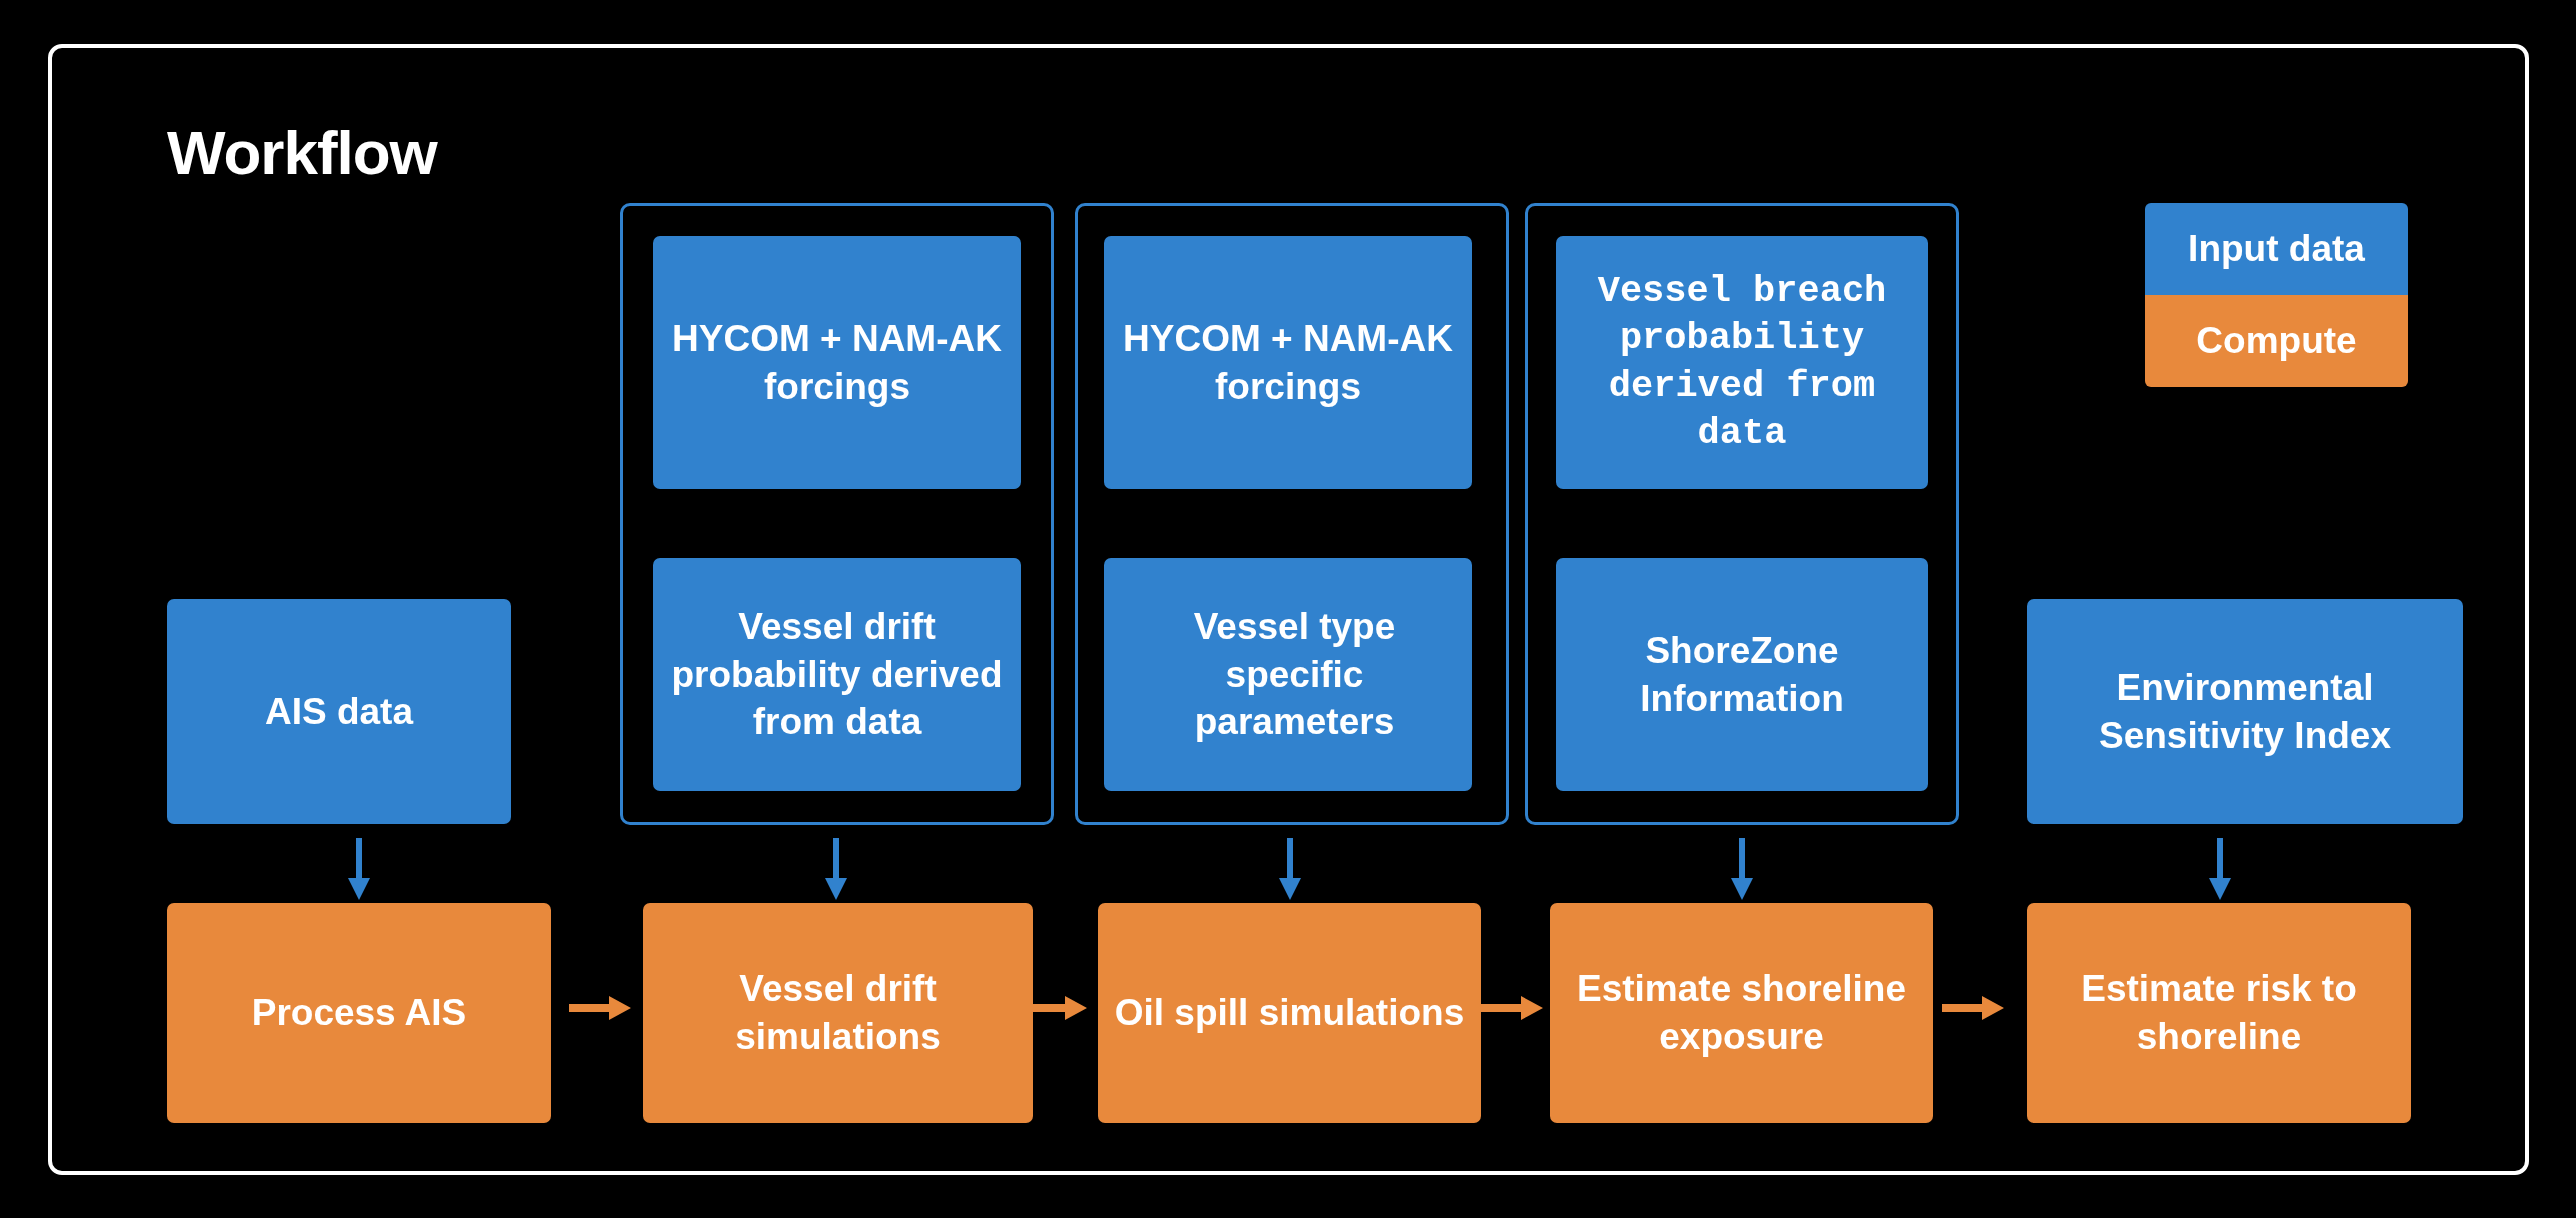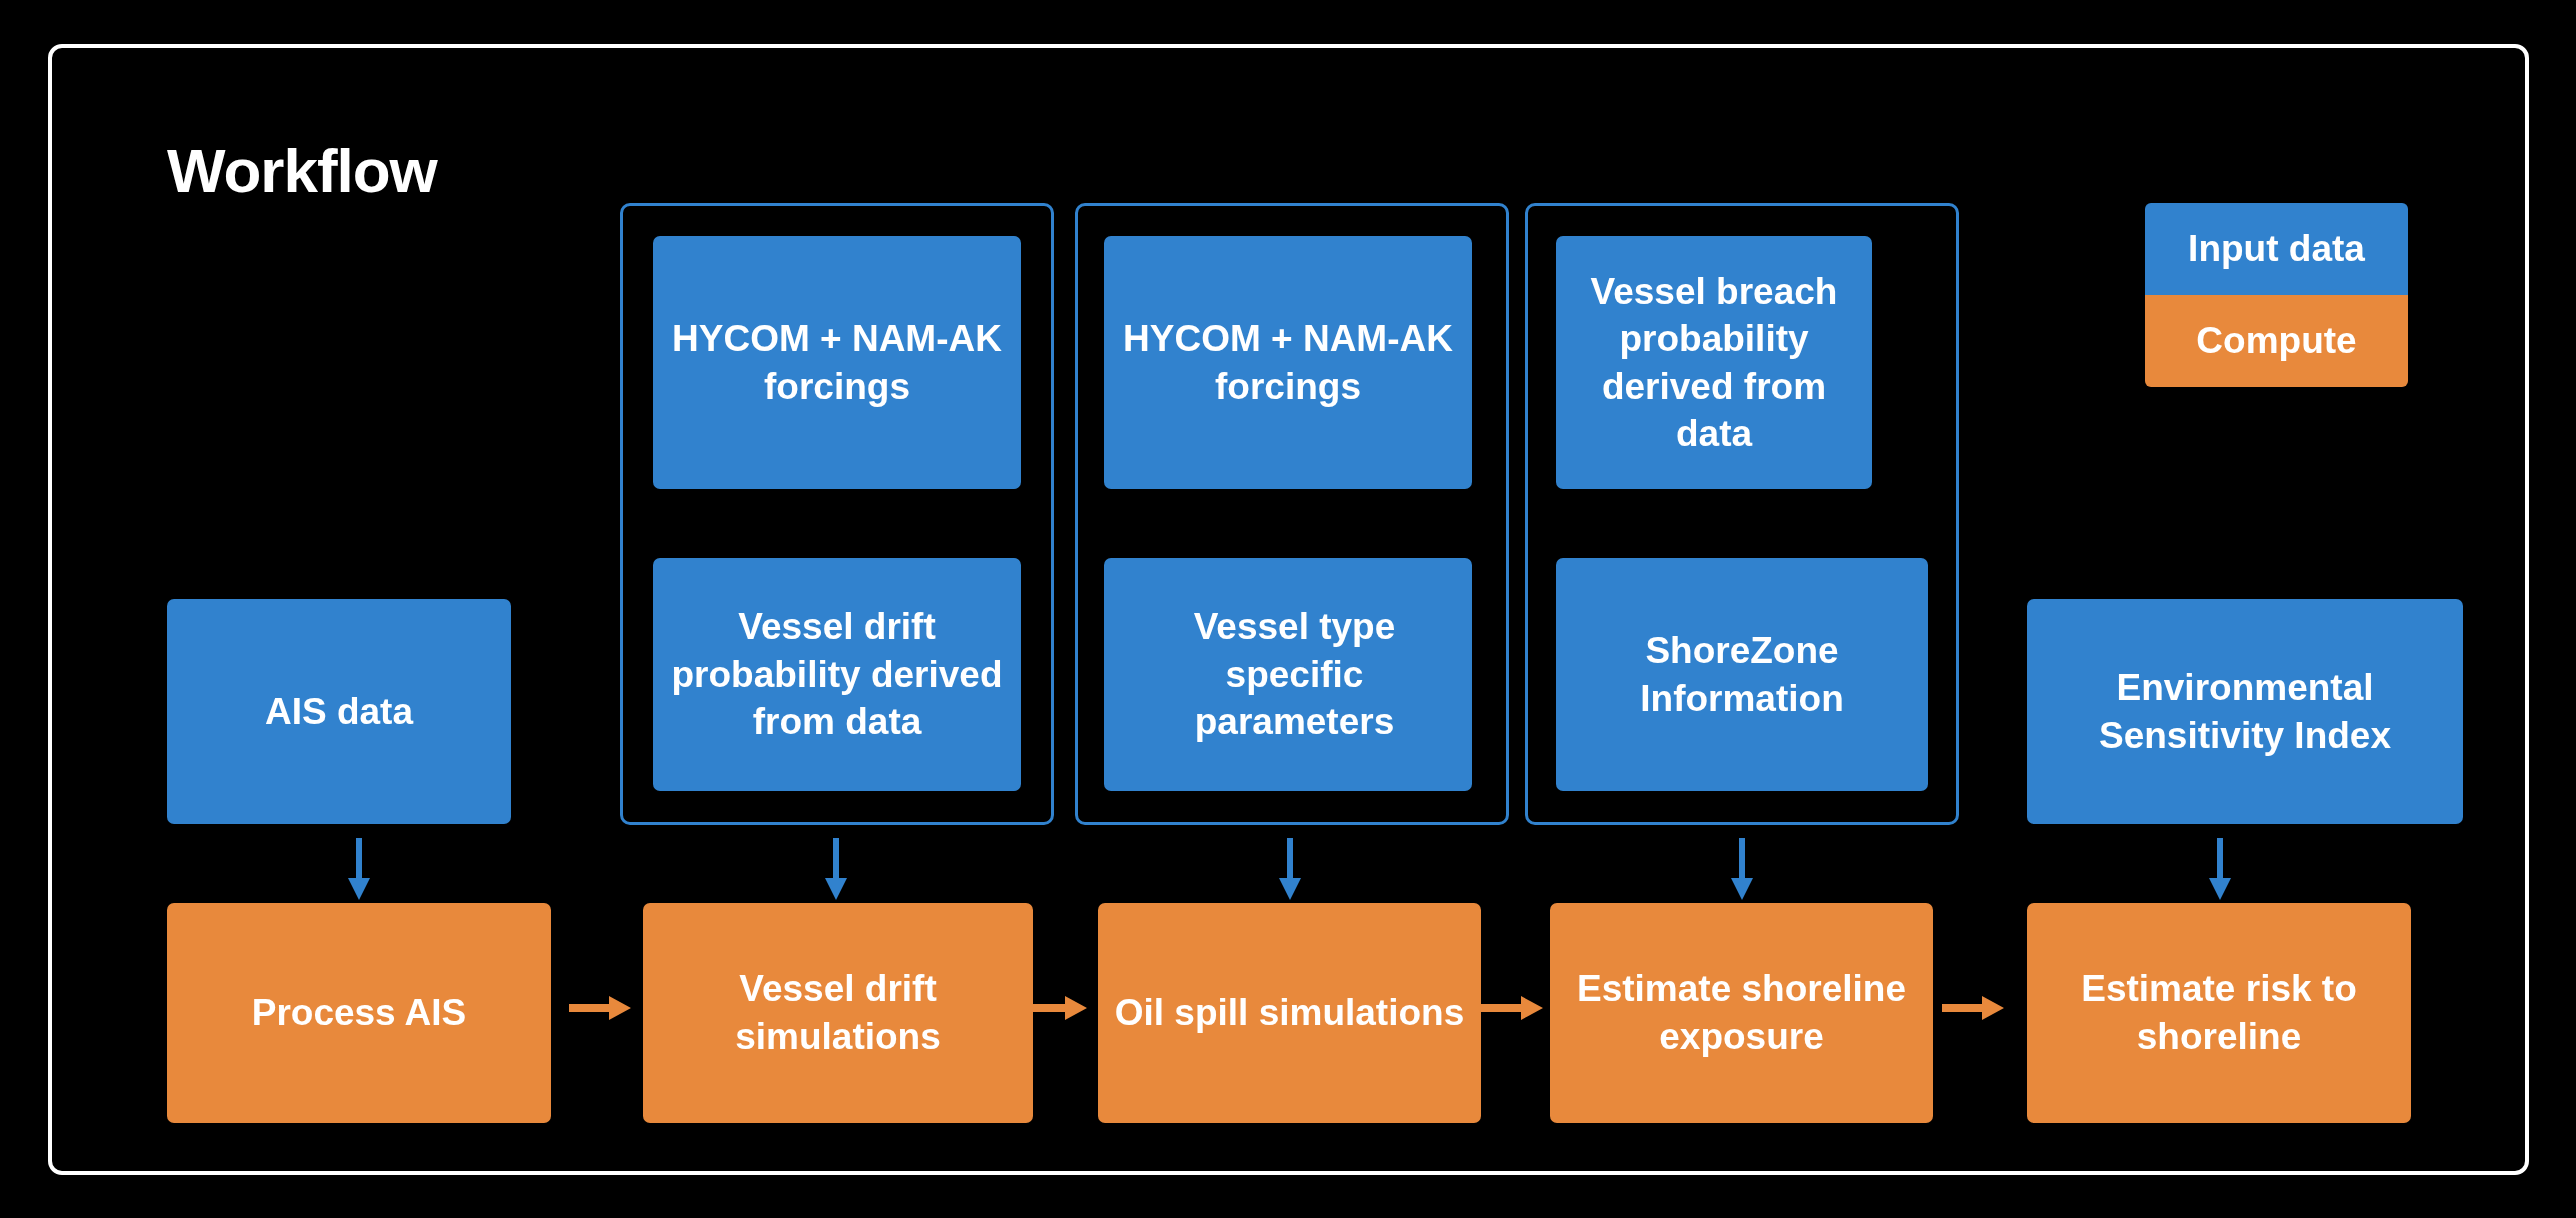--- a/index.html
+++ b/index.html
@@ -21,21 +21,21 @@
     width: 2481px;
     height: 1131px;
     border: 4px solid #ffffff;
     border-radius: 14px;
     box-sizing: border-box;
   }
 
   #title {
     position: absolute;
     left: 167px;
-    top: 135px;
+    top: 117px;
     font-size: 62px;
     font-weight: bold;
     color: #ffffff;
     letter-spacing: -1px;
     white-space: nowrap;
   }
 
   
   #legend {
     position: absolute;
@@ -91,21 +91,21 @@
   .data-top { top: 236px; height: 253px; }
   
   .data-mid { top: 558px; height: 233px; }
   
   .data-single { top: 599px; height: 225px; }
 
   #box-hycom-a { left: 653px; width: 368px; }
   #box-drift-prob { left: 653px; width: 368px; border-radius: 7px; }
   #box-hycom-b { left: 1104px; width: 368px; }
   #box-vessel-type { left: 1104px; width: 368px; padding-left: 27px; }
-  #box-breach-prob { left: 1556px; width: 316px; }
+  #box-breach-prob { left: 1556px; width: 372px; font-family: Liberation Mono, monospace; }
   #box-shorezone { left: 1556px; width: 372px; }
 
   #box-ais { left: 167px; width: 344px; }
   #box-esi { left: 2027px; width: 436px; }
 
   
   .down-arrow {
     position: absolute;
     top: 838px;
     width: 30px;

